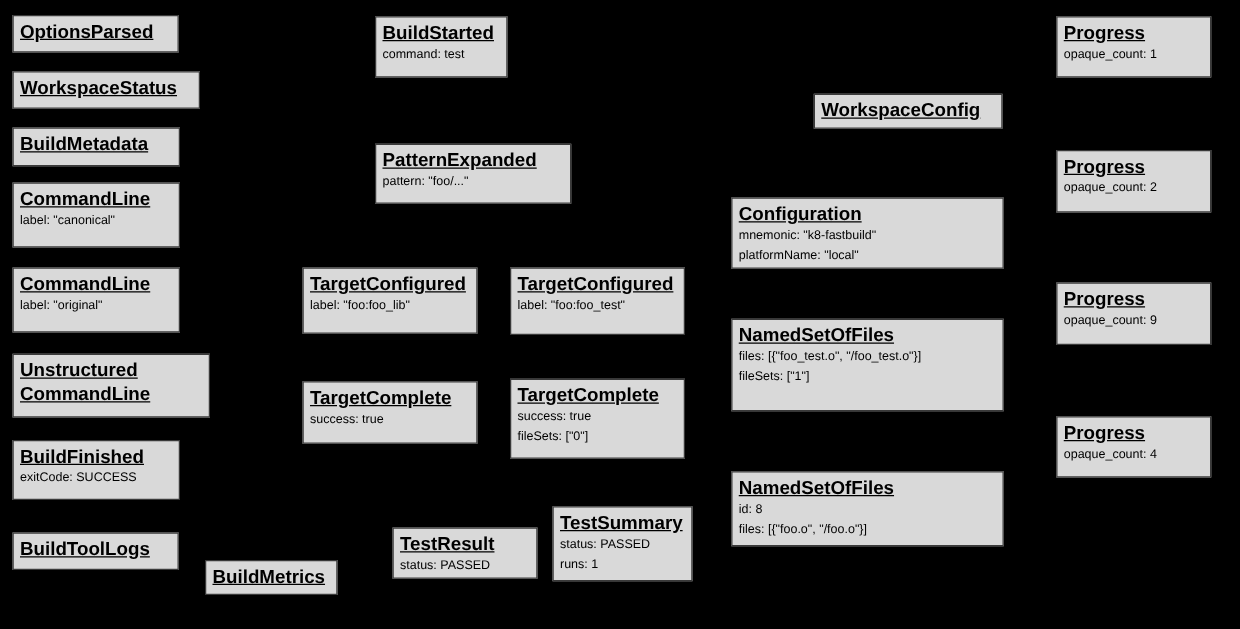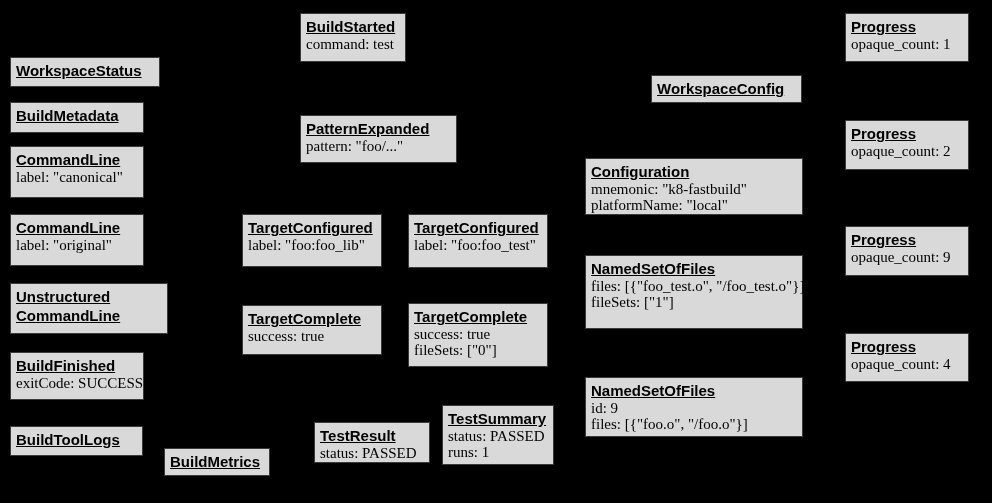--- a/index.html
+++ b/index.html
@@ -21,30 +21,32 @@
     padding: 3px 4px 0 5px;
     white-space: nowrap;
   }
   .t {
     font-size: 15px;
     font-weight: bold;
     line-height: 19px;
     text-decoration: underline;
   }
   .l {
-    font-size: 15px;
+    font-size: 10px;
     line-height: 16px;
-    font-family: Liberation Serif, serif;
   }
 </style>
 </head>
 <body style="background: rgb(0, 0, 0);">
 
 <div class="canvas">
 
+  <div class="node" style="left:10px;top:12px;width:133px;height:30px">
+    <div class="t">OptionsParsed</div>
+  </div>
 
   <div class="node" style="left:10px;top:57px;width:150px;height:30px">
     <div class="t">WorkspaceStatus</div>
   </div>
 
   <div class="node" style="left:10px;top:102px;width:134px;height:31px">
     <div class="t">BuildMetadata</div>
   </div>
 
   <div class="node" style="left:10px;top:146px;width:134px;height:52px">
@@ -129,21 +131,21 @@
   </div>
 
   <div class="node" style="left:585px;top:255px;width:218px;height:74px">
     <div class="t">NamedSetOfFiles</div>
     <div class="l">files: [{"foo_test.o", "/foo_test.o"}]</div>
     <div class="l">fileSets: ["1"]</div>
   </div>
 
   <div class="node" style="left:585px;top:377px;width:218px;height:60px">
     <div class="t">NamedSetOfFiles</div>
-    <div class="l">id: 9</div>
+    <div class="l">id: 8</div>
     <div class="l">files: [{"foo.o", "/foo.o"}]</div>
   </div>
 
   <div class="node" style="left:845px;top:13px;width:124px;height:49px">
     <div class="t">Progress</div>
     <div class="l">opaque_count: 1</div>
   </div>
 
   <div class="node" style="left:845px;top:120px;width:124px;height:50px">
     <div class="t">Progress</div>

